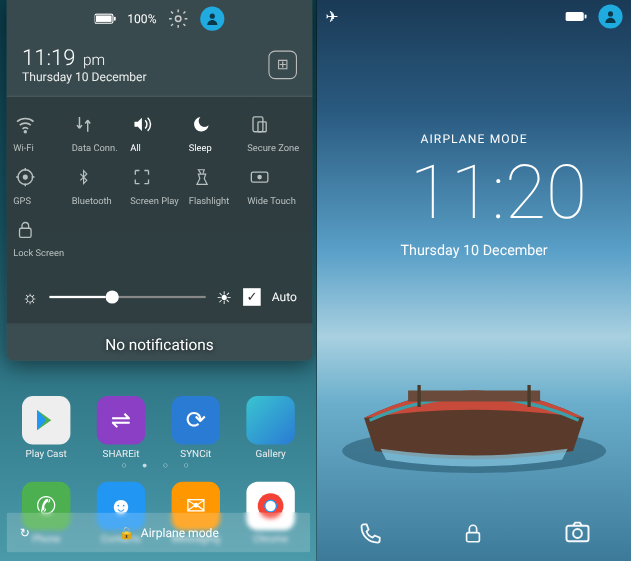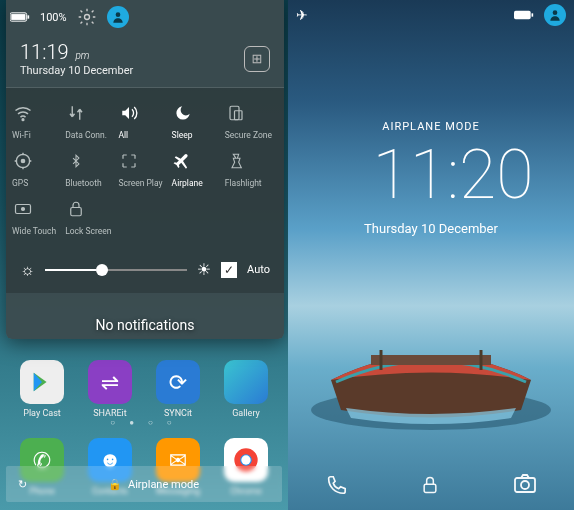--- a/index.html
+++ b/index.html
@@ -11,37 +11,37 @@
 
 .bg-home { position:absolute; inset:0; background:linear-gradient(180deg,#0a3d4a 0%,#1a5a6a 40%,#4a9aaa 100%); }
 .home-row { position:absolute; left:0; right:0; display:flex; justify-content:space-around; padding:0 8px; }
 .app-icon { display:flex; flex-direction:column; align-items:center; color:#eee; font-size:9px; gap:4px; }
 .app-icon .ic { width:44px; height:44px; border-radius:10px; display:flex; align-items:center; justify-content:center; }
 .home-row.r1 { top:360px; }
 .home-row.dock { bottom:14px; }
 .dots { position:absolute; top:418px; left:0; right:0; text-align:center; color:#fff; font-size:8px; letter-spacing:6px; opacity:.7; }
 
 .panel { position:absolute; top:0; left:6px; right:4px; background:rgba(60,75,78,.95); border-radius:0 0 6px 6px; color:#fff; box-shadow:0 4px 20px rgba(0,0,0,.5); }
-.p-status { display:flex; justify-content:flex-start; align-items:center; gap:10px; padding:6px 4px; font-size:11px; }
+.p-status { display:flex; justify-content:center; align-items:center; gap:10px; padding:6px 4px; font-size:11px; }
 .p-head { display:flex; justify-content:space-between; align-items:center; padding:6px 14px 10px; border-bottom:1px solid rgba(255,255,255,.12); }
 .p-time { font-size:20px; font-weight:300; }
-.p-time small { font-size:10px; margin-left:2px;font-style:italic; }
+.p-time small { font-size:14px; margin-left:2px; }
 .p-date { font-size:11px; opacity:.9; }
 .p-grid-btn { width:26px; height:26px; border:1.5px solid #bbb; border-radius:6px; display:flex; align-items:center; justify-content:center; color:#bbb; font-size:13px; }
 .qs { display:grid; grid-template-columns:repeat(5,1fr); gap:10px 0; padding:14px 6px; background:rgba(0,0,0,.18); }
 .qs-item { display:flex; flex-direction:column; align-items:flex-start; gap:6px; font-size:8.5px; color:#b8c0c0; }
 .qs-item .qi { width:22px; height:22px; display:flex; align-items:center; justify-content:center; font-size:16px; }
 .qs-item.active { color:#fff; }
 .qs-item.active .qi { color:#fff; }
 .bright { display:flex; align-items:center; gap:10px; padding:10px 14px 14px; background:rgba(0,0,0,.18); }
 .slider { flex:1; height:2px; background:#888; position:relative; }
 .slider::before { content:''; position:absolute; left:0; width:36%; height:2px; background:#fff; }
 .slider .thumb { position:absolute; left:36%; top:-5px; width:12px; height:12px; background:#fff; border-radius:50%; }
 .chk { width:16px; height:16px; background:#fff; display:flex; align-items:center; justify-content:center; color:#333; font-size:12px; }
-.nonotif { text-align:center; color:#fff; font-size:14px; padding:24px 0 6px; text-shadow:0 1px 4px rgba(0,0,0,.6); }
+.nonotif { text-align:center; color:#fff; font-size:14px; padding:12px 0 6px; text-shadow:0 1px 4px rgba(0,0,0,.6); }
 
 .toast { position:absolute; bottom:8px; left:6px; right:6px; height:36px; background:rgba(255,255,255,.18); border-radius:2px; display:flex; align-items:center; padding:0 12px; color:#fff; font-size:11px; gap:10px; backdrop-filter:blur(2px); }
 .toast .tc { flex:1; text-align:center; }
 
 
 .right .sky { position:absolute; inset:0; background:linear-gradient(180deg,#1a3a56 0%,#2a5a80 20%,#5aa0c8 45%,#a8d0e0 60%,#6aaecb 72%,#3d7a9a 100%); }
 .boat { position:absolute; bottom:80px; left:50%; transform:translateX(-50%); width:240px; height:160px; }
 .r-status { position:absolute; top:4px; left:8px; right:8px; display:flex; justify-content:space-between; align-items:center; color:#fff; font-size:14px; }
 .r-center { position:absolute; top:120px; left:0; right:0; text-align:center; color:#fff; }
 .r-mode { font-size:11px; letter-spacing:1px; margin-bottom:8px; }
@@ -201,28 +201,20 @@
           </div>
           <span>Bluetooth</span>
         </div>
         <div class="qs-item">
           <div class="qi">
             <svg width="20" height="18" viewBox="0 0 24 24" fill="none" stroke="currentColor" stroke-width="1.6">
               <path d="M4 4h5M4 4v5M20 4h-5M20 4v5M4 20h5M4 20v-5M20 20h-5M20 20v-5"></path>
             </svg>
           </div>
           <span>Screen Play</span>
-        </div>
-        <div class="qs-item active">
-          <div class="qi">
-            <svg width="20" height="20" viewBox="0 0 24 24" fill="currentColor">
-              <path d="M21 14l-9-2V5a2 2 0 00-4 0v7l-6 2v2l6-1v4l-2 1v2l4-1 4 1v-2l-2-1v-4l9 1v-2z" transform="rotate(45 12 12)"></path>
-            </svg>
-          </div>
-          <span>Airplane</span>
         </div>
         <div class="qs-item">
           <div class="qi">
             <svg width="16" height="20" viewBox="0 0 24 24" fill="none" stroke="currentColor" stroke-width="1.6">
               <path d="M8 2h8l-2 6h4l-2 6 4 8H6l4-8-2-6h4z"></path>
             </svg>
           </div>
           <span>Flashlight</span>
         </div>
         <div class="qs-item">

